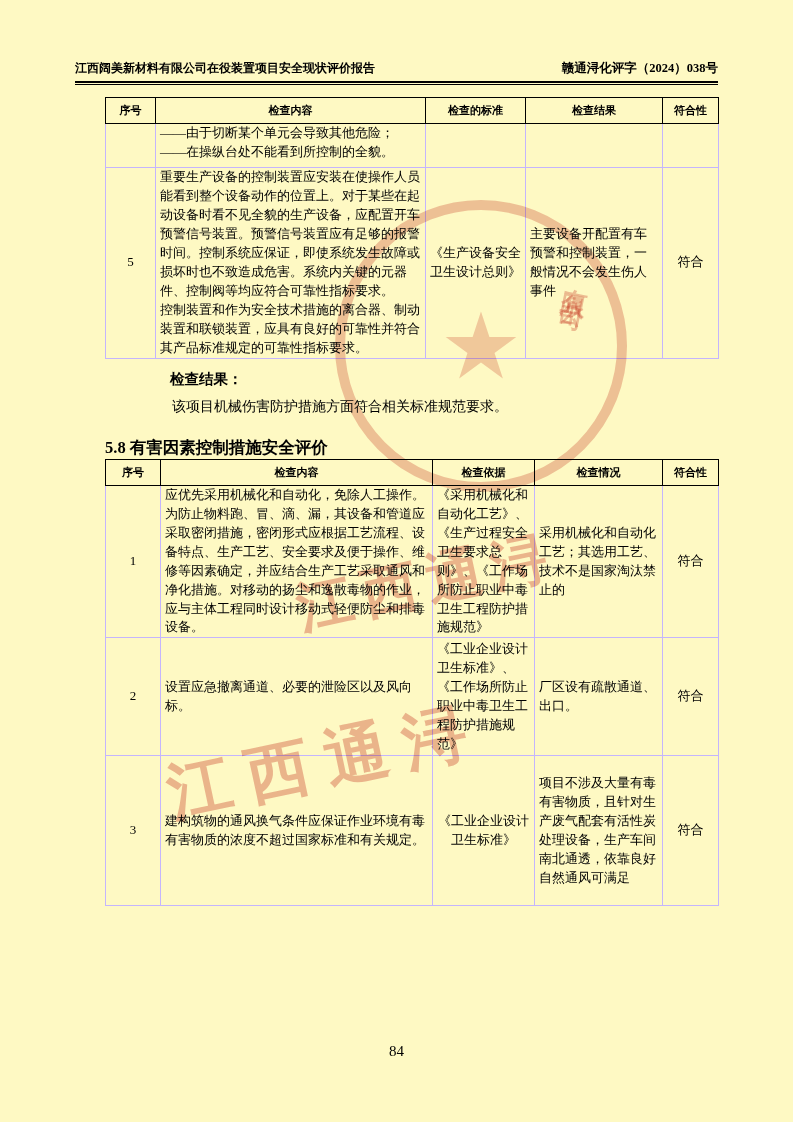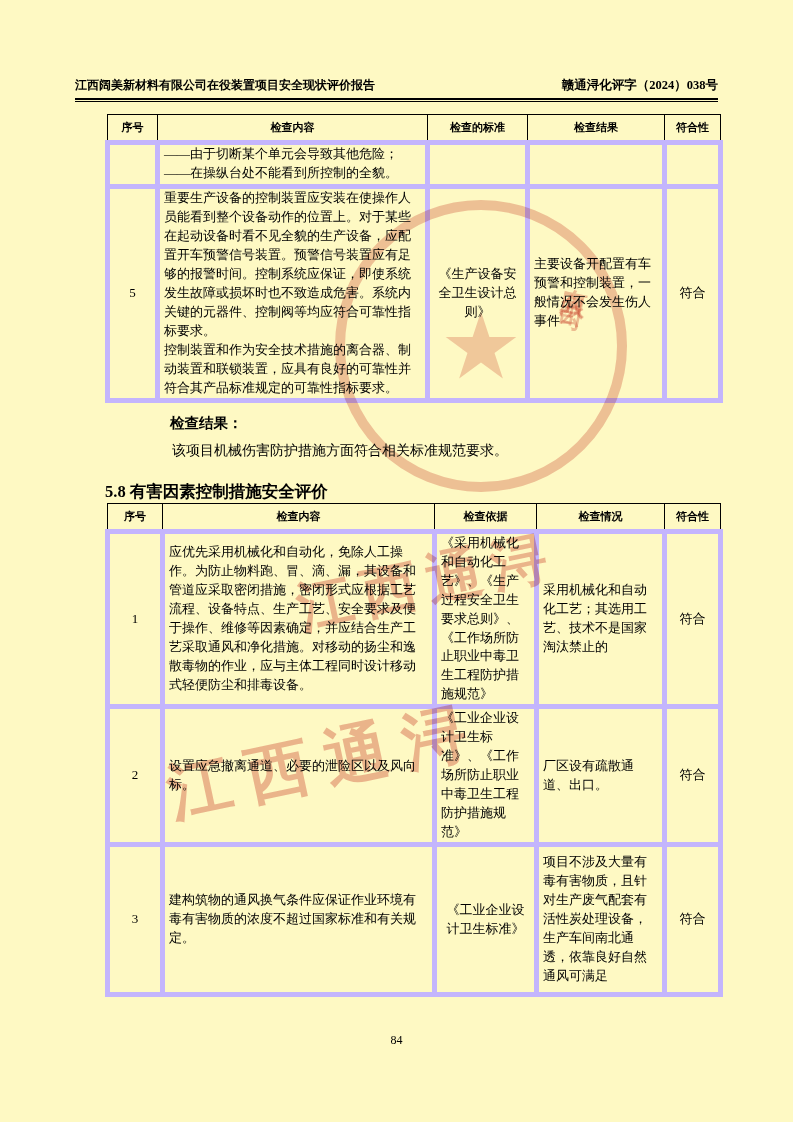--- a/index.html
+++ b/index.html
@@ -10,42 +10,42 @@
     background:#fef9c3;
     font-family:"Liberation Serif","DejaVu Serif",serif;
     color:#000;
     overflow:hidden;
   }
   .content { padding:60px 75px 0 75px; }
 
   
   .hdr { display:flex; justify-content:space-between; align-items:flex-end; }
   .hdr-left  { font-size:12px;   font-weight:bold; }
-  .hdr-right { font-size:12.5px; font-weight:bold; white-space:nowrap;margin-top:17px; }
+  .hdr-right { font-size:12.5px; font-weight:bold; white-space:nowrap; }
   .hdr-rule { margin-top:4px; height:4px; border-top:2.5px solid #000; border-bottom:1.5px solid #000; }
 
   
   table.tbl { border-collapse:collapse; width:613px; margin-left:30px; table-layout:fixed; }
   .tbl th { border:1px solid #000; font-size:11px; font-weight:bold; padding:5px 2px; }
-  .tbl td { border:5px solid #c4b5fd; font-size:13px; line-height:1.46; padding:0 4px; vertical-align:middle; }
+  .tbl td { border:1px solid #c4b5fd; font-size:13px; line-height:1.46; padding:0 4px; vertical-align:middle; }
   .tc { text-align:center; }
   .pre { white-space:pre-line; }
   .tbl1 { margin-top:12px; }
   .row-short td { height:44px; vertical-align:top; }
 
   
   .result-label { margin:11px 0 0 95px; font-size:14.5px; font-weight:bold; }
   .result-text  { margin:9px 0 0 97px; font-size:14px; }
 
   
   .sec-heading { margin:21px 0 0 30px; font-size:16.5px; font-weight:bold; }
   .tbl-caption { width:613px; margin:7px 0 5px 30px; text-align:center; font-size:14.5px; font-weight:bold; }
 
   
-  .page-num { position:absolute; left:0; bottom:74px; width:100%; text-align:center; font-size:12px; }
+  .page-num { position:absolute; left:0; bottom:62px; width:100%; text-align:center; font-size:15px; }
 
   
   .wm { position:absolute; inset:0; pointer-events:none; mix-blend-mode:multiply; z-index:5; }
   .wm-seal {
     position:absolute; left:335px; top:200px; width:292px; height:292px;
     border:10px solid rgba(199,62,50,0.30); border-radius:50%;
   }
   .wm-star {
     position:absolute; left:0; top:0; width:100%; height:100%;
     display:flex; align-items:center; justify-content:center;

